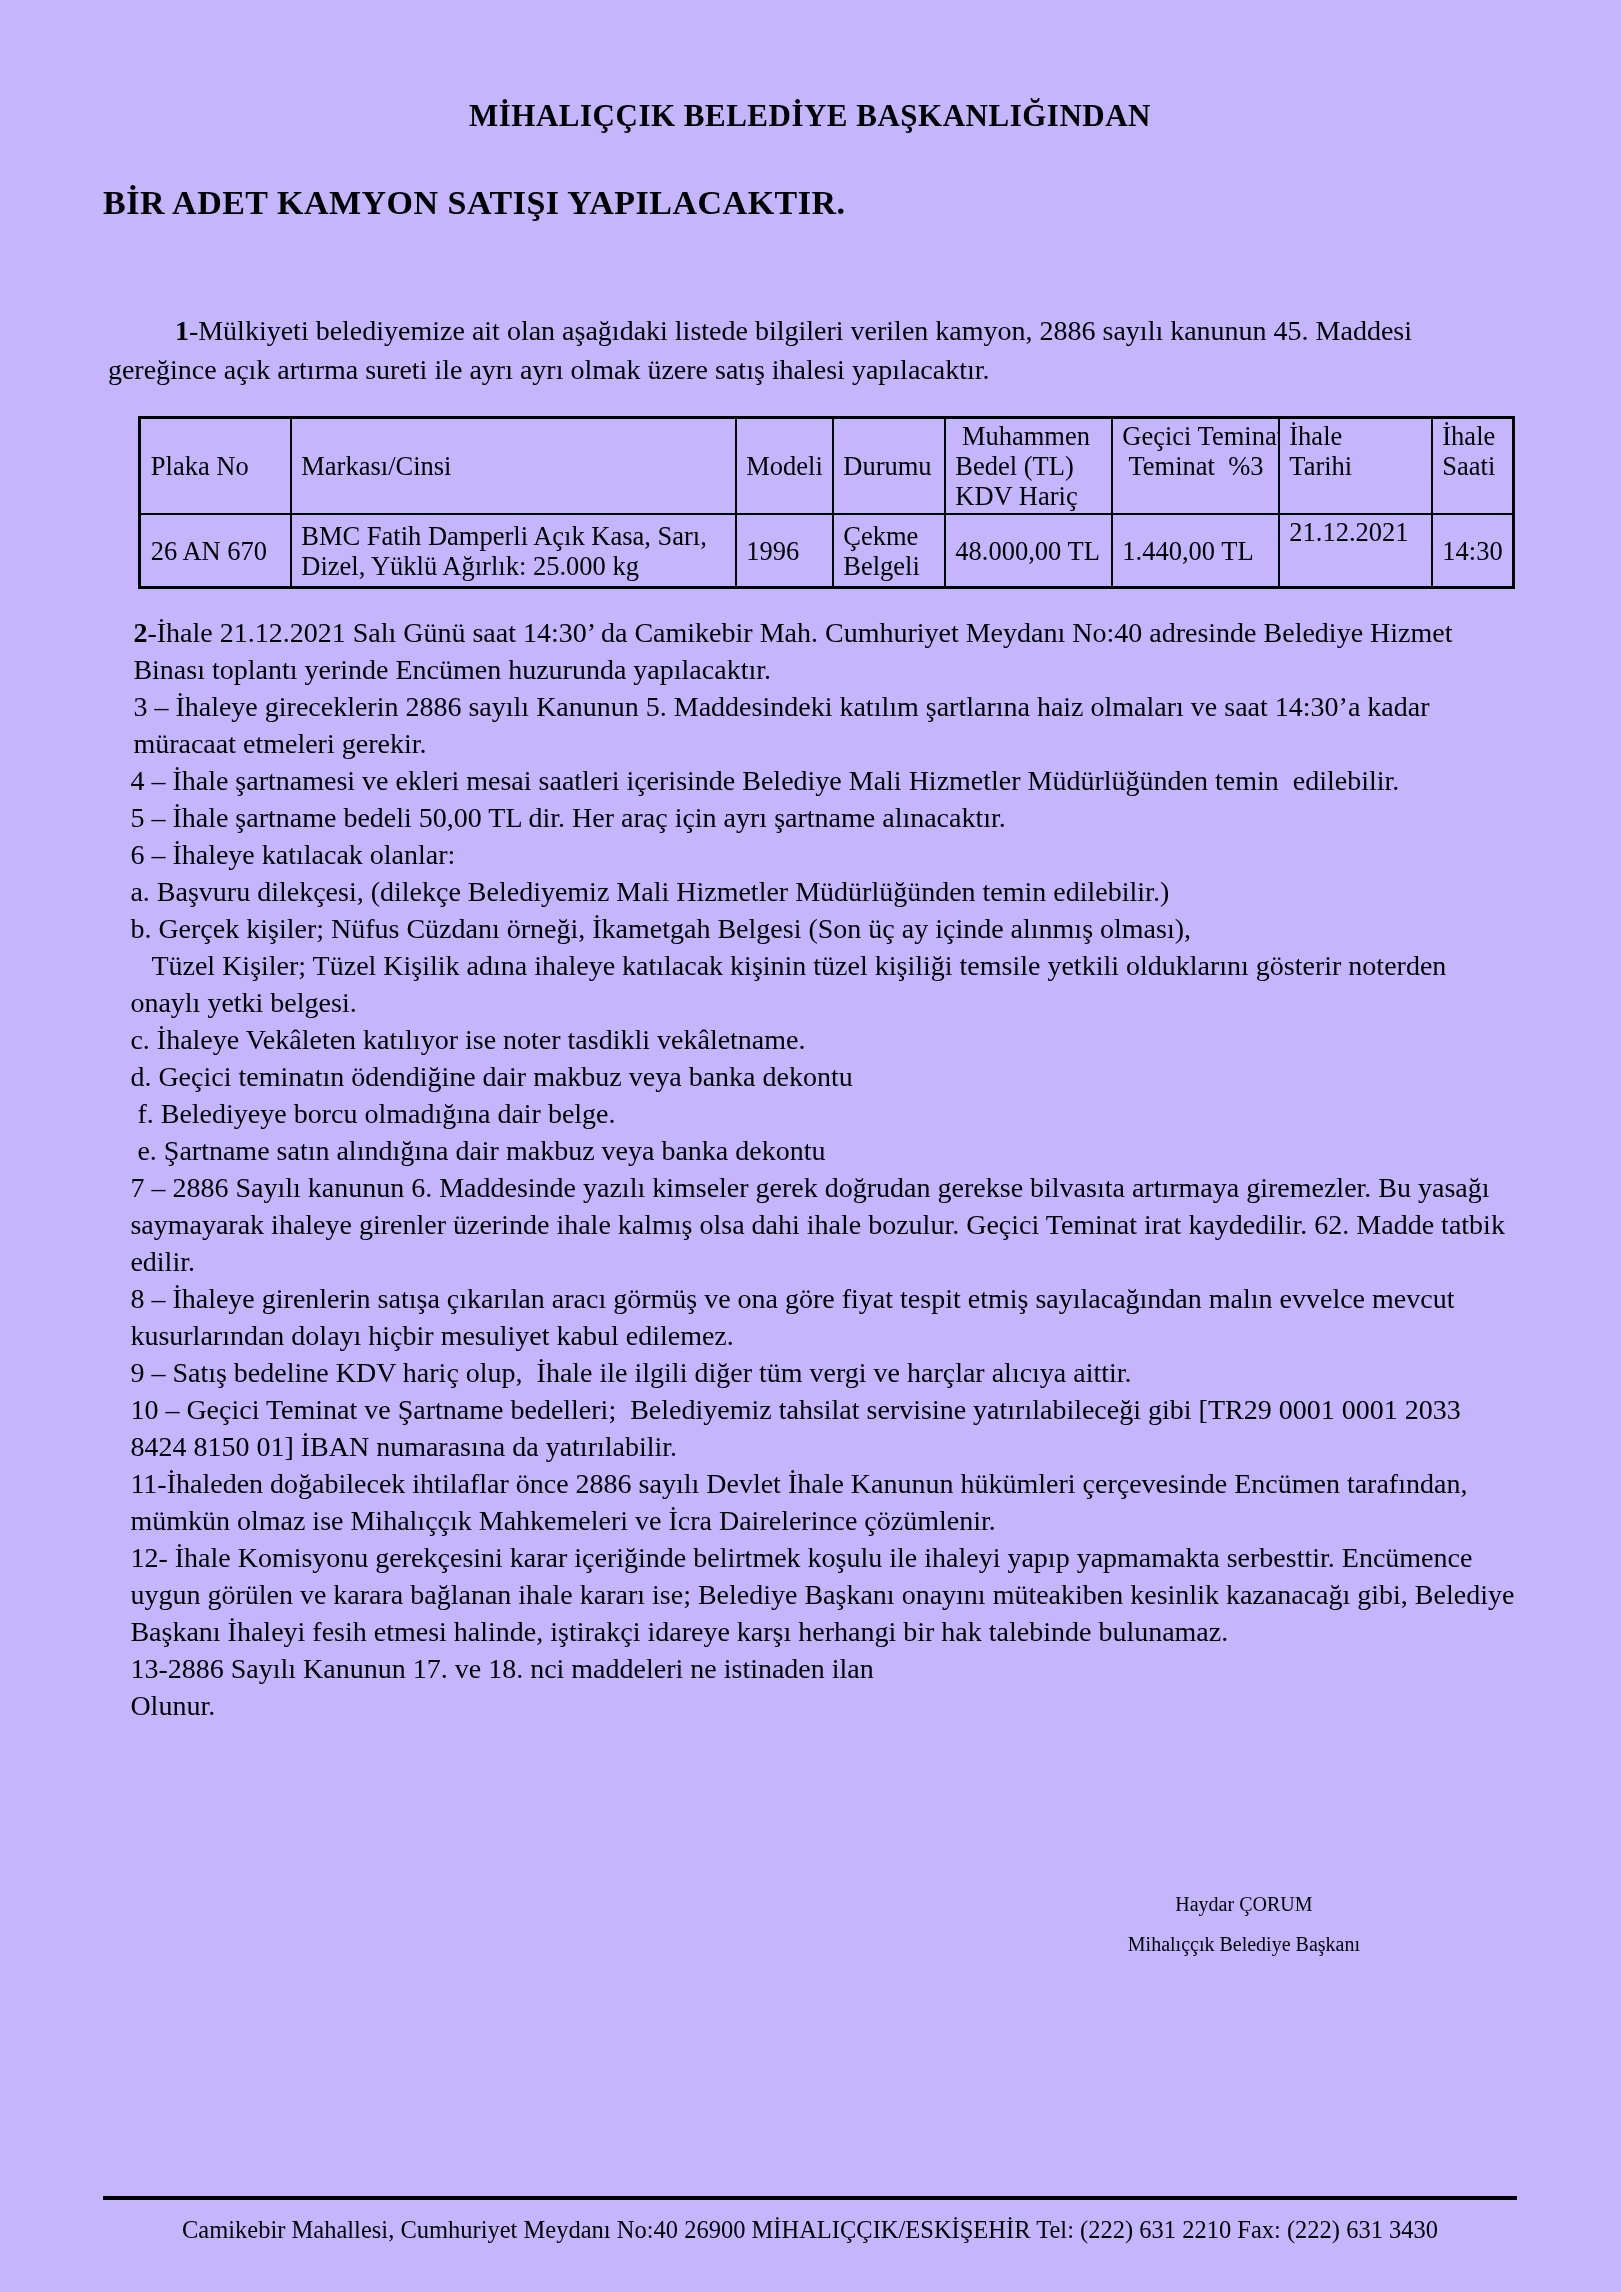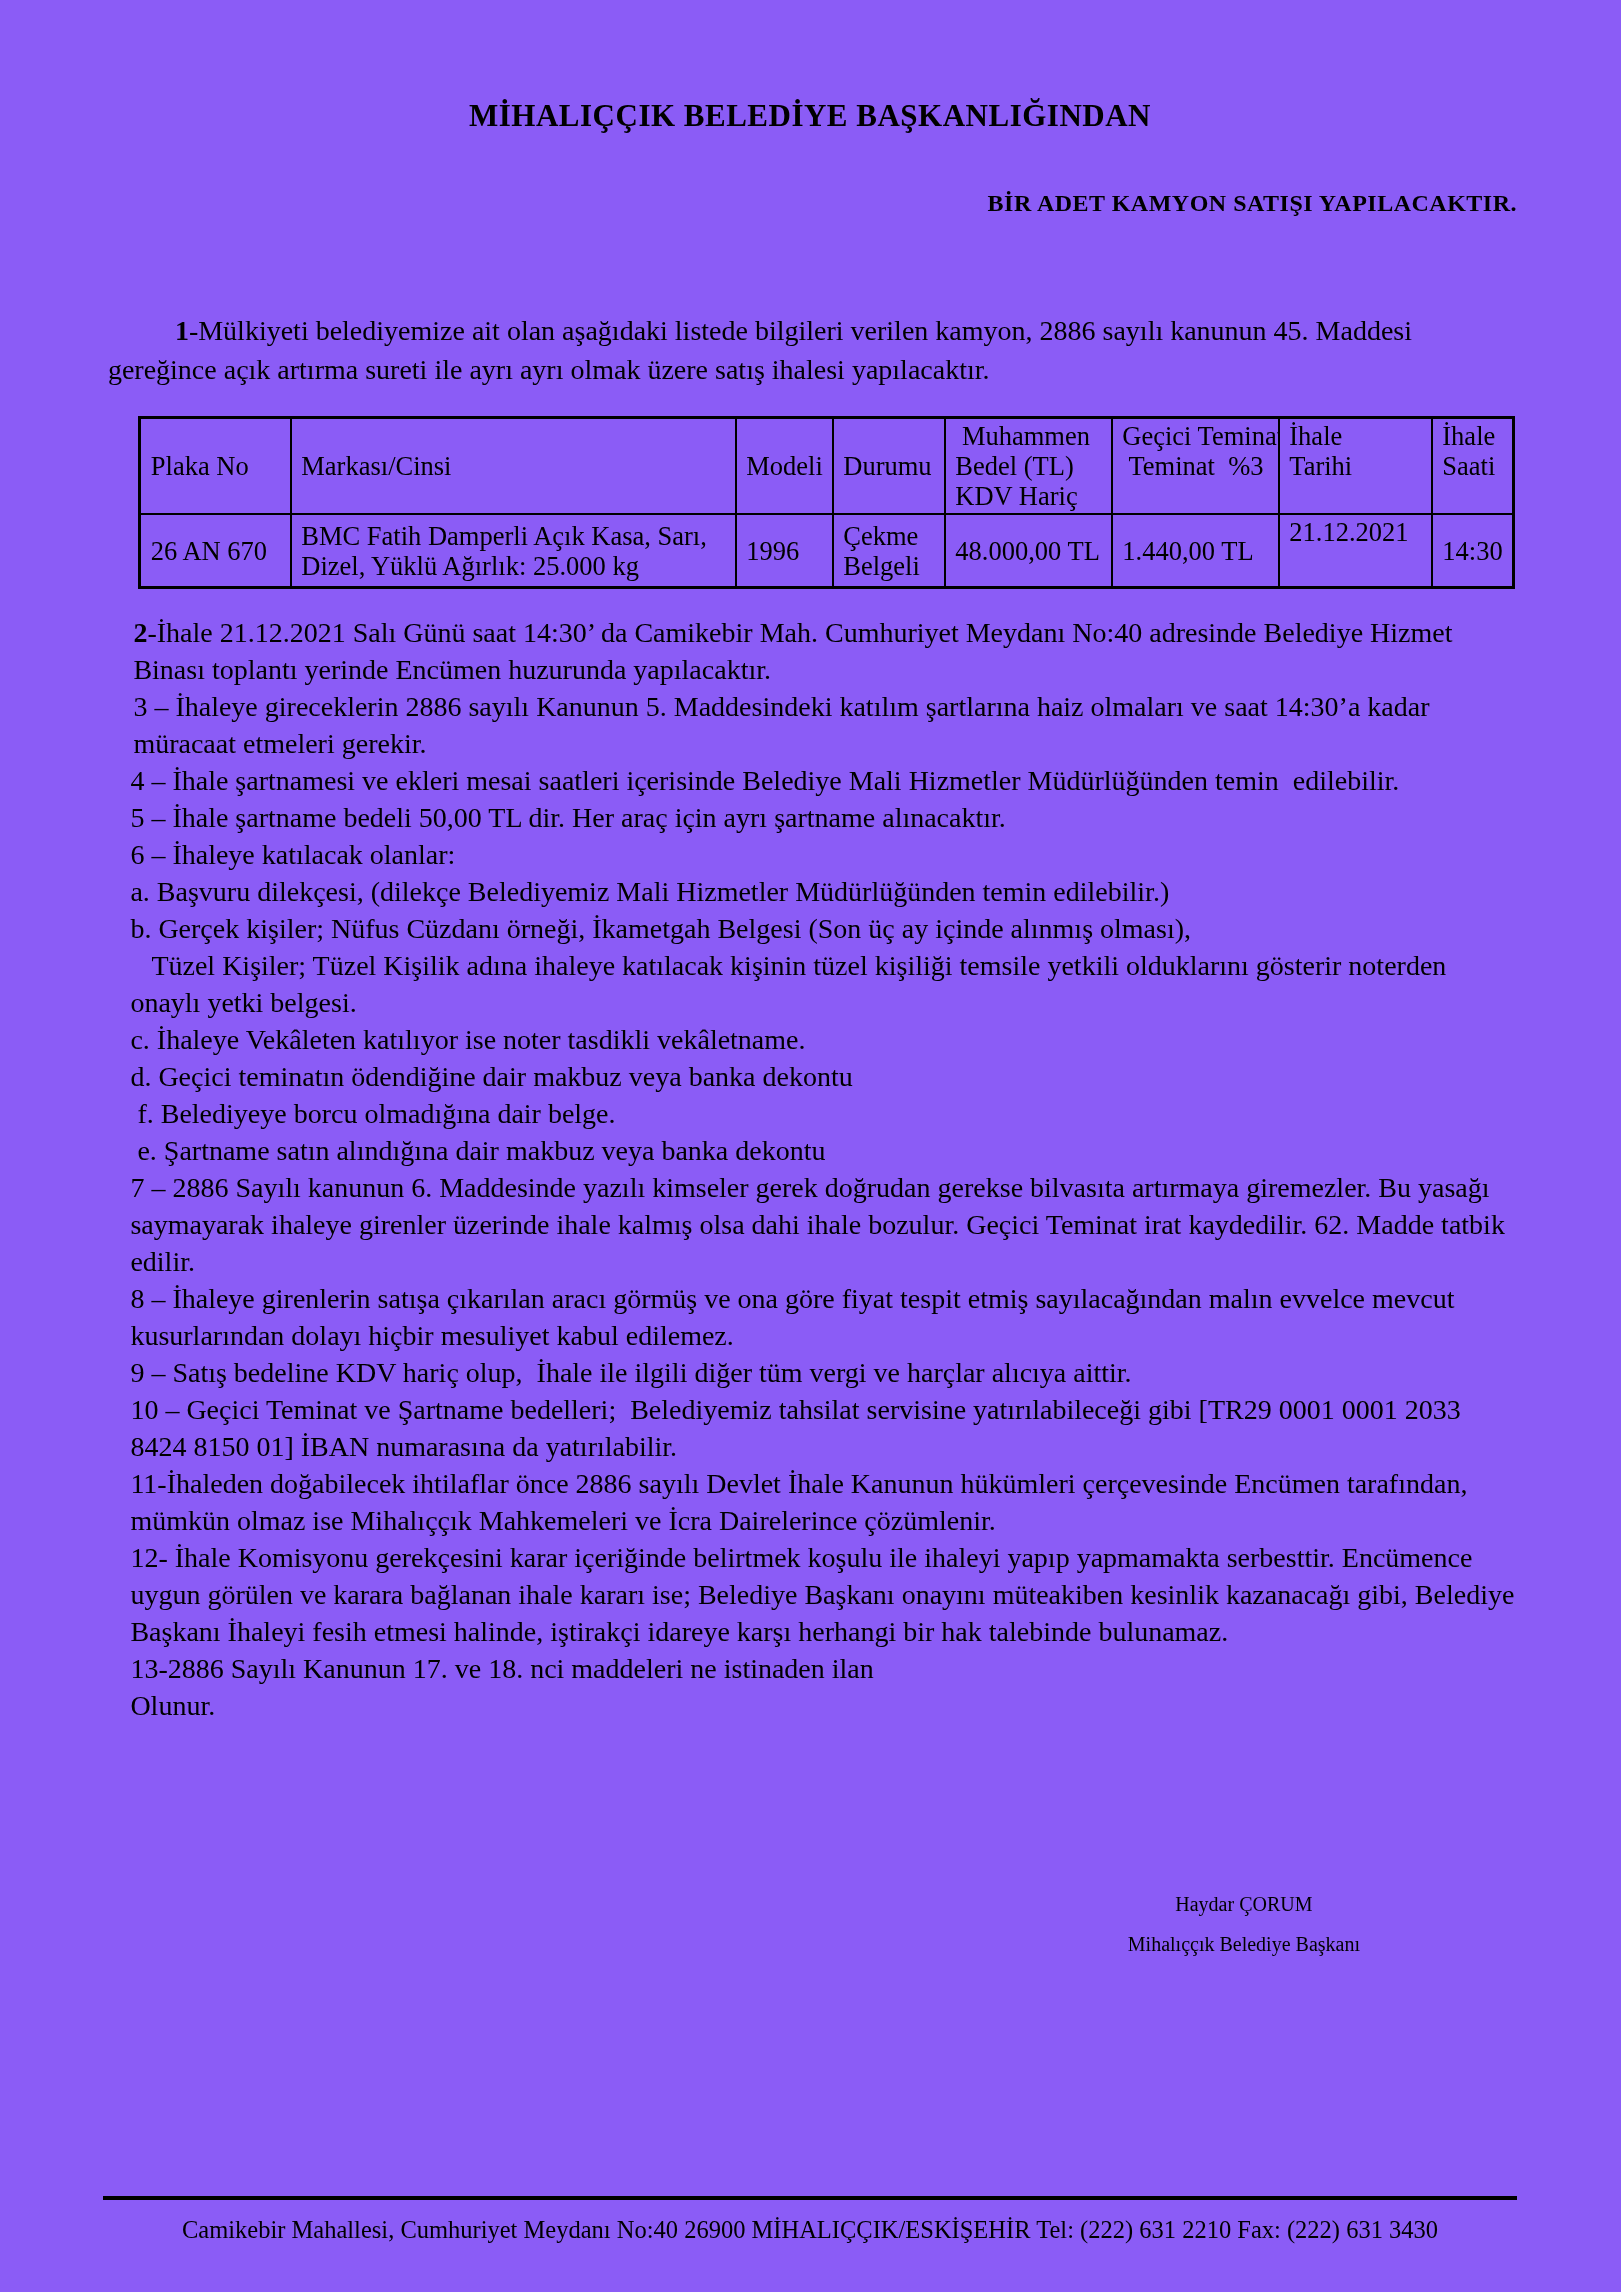--- a/index.html
+++ b/index.html
@@ -1,27 +1,27 @@
 <!DOCTYPE html>
 <html><head>
 <meta charset="utf-8">
 <style>
   html,body{margin:0;padding:0;background:#ffffff;}
   .page{
     position:relative;
     width:1621px;height:2293px;
     box-sizing:border-box;
     padding:98px 104px 0 103px;
-    background:#8b5cf6;
+    background:#c4b5fd;
     color:#000;
     font-family:"Liberation Serif","DejaVu Serif",serif;
     overflow:hidden;
   }
   .title1{font-size:31px;font-weight:bold;text-align:center;margin:0;letter-spacing:0.5px;line-height:36px;}
-  .title2{font-size:24px;font-weight:bold;text-align:right;margin:51px 0 4px 0;letter-spacing:0.5px;line-height:36px;}
+  .title2{font-size:34px;font-weight:bold;text-align:left;margin:51px 0 4px 0;letter-spacing:0.5px;line-height:36px;}
   .intro{margin:90px 0 0 4.9px;font-size:28px;line-height:39px;text-indent:67px;white-space:pre-wrap;}
   .bold{font-weight:bold;}
 
   table.vehicle{
     margin:27.4px 0 0 35px;
     border-collapse:collapse;table-layout:fixed;
     width:1373px;font-size:26.5px;
     border:3.9px solid #000;
   }
   table.vehicle th, table.vehicle td{

